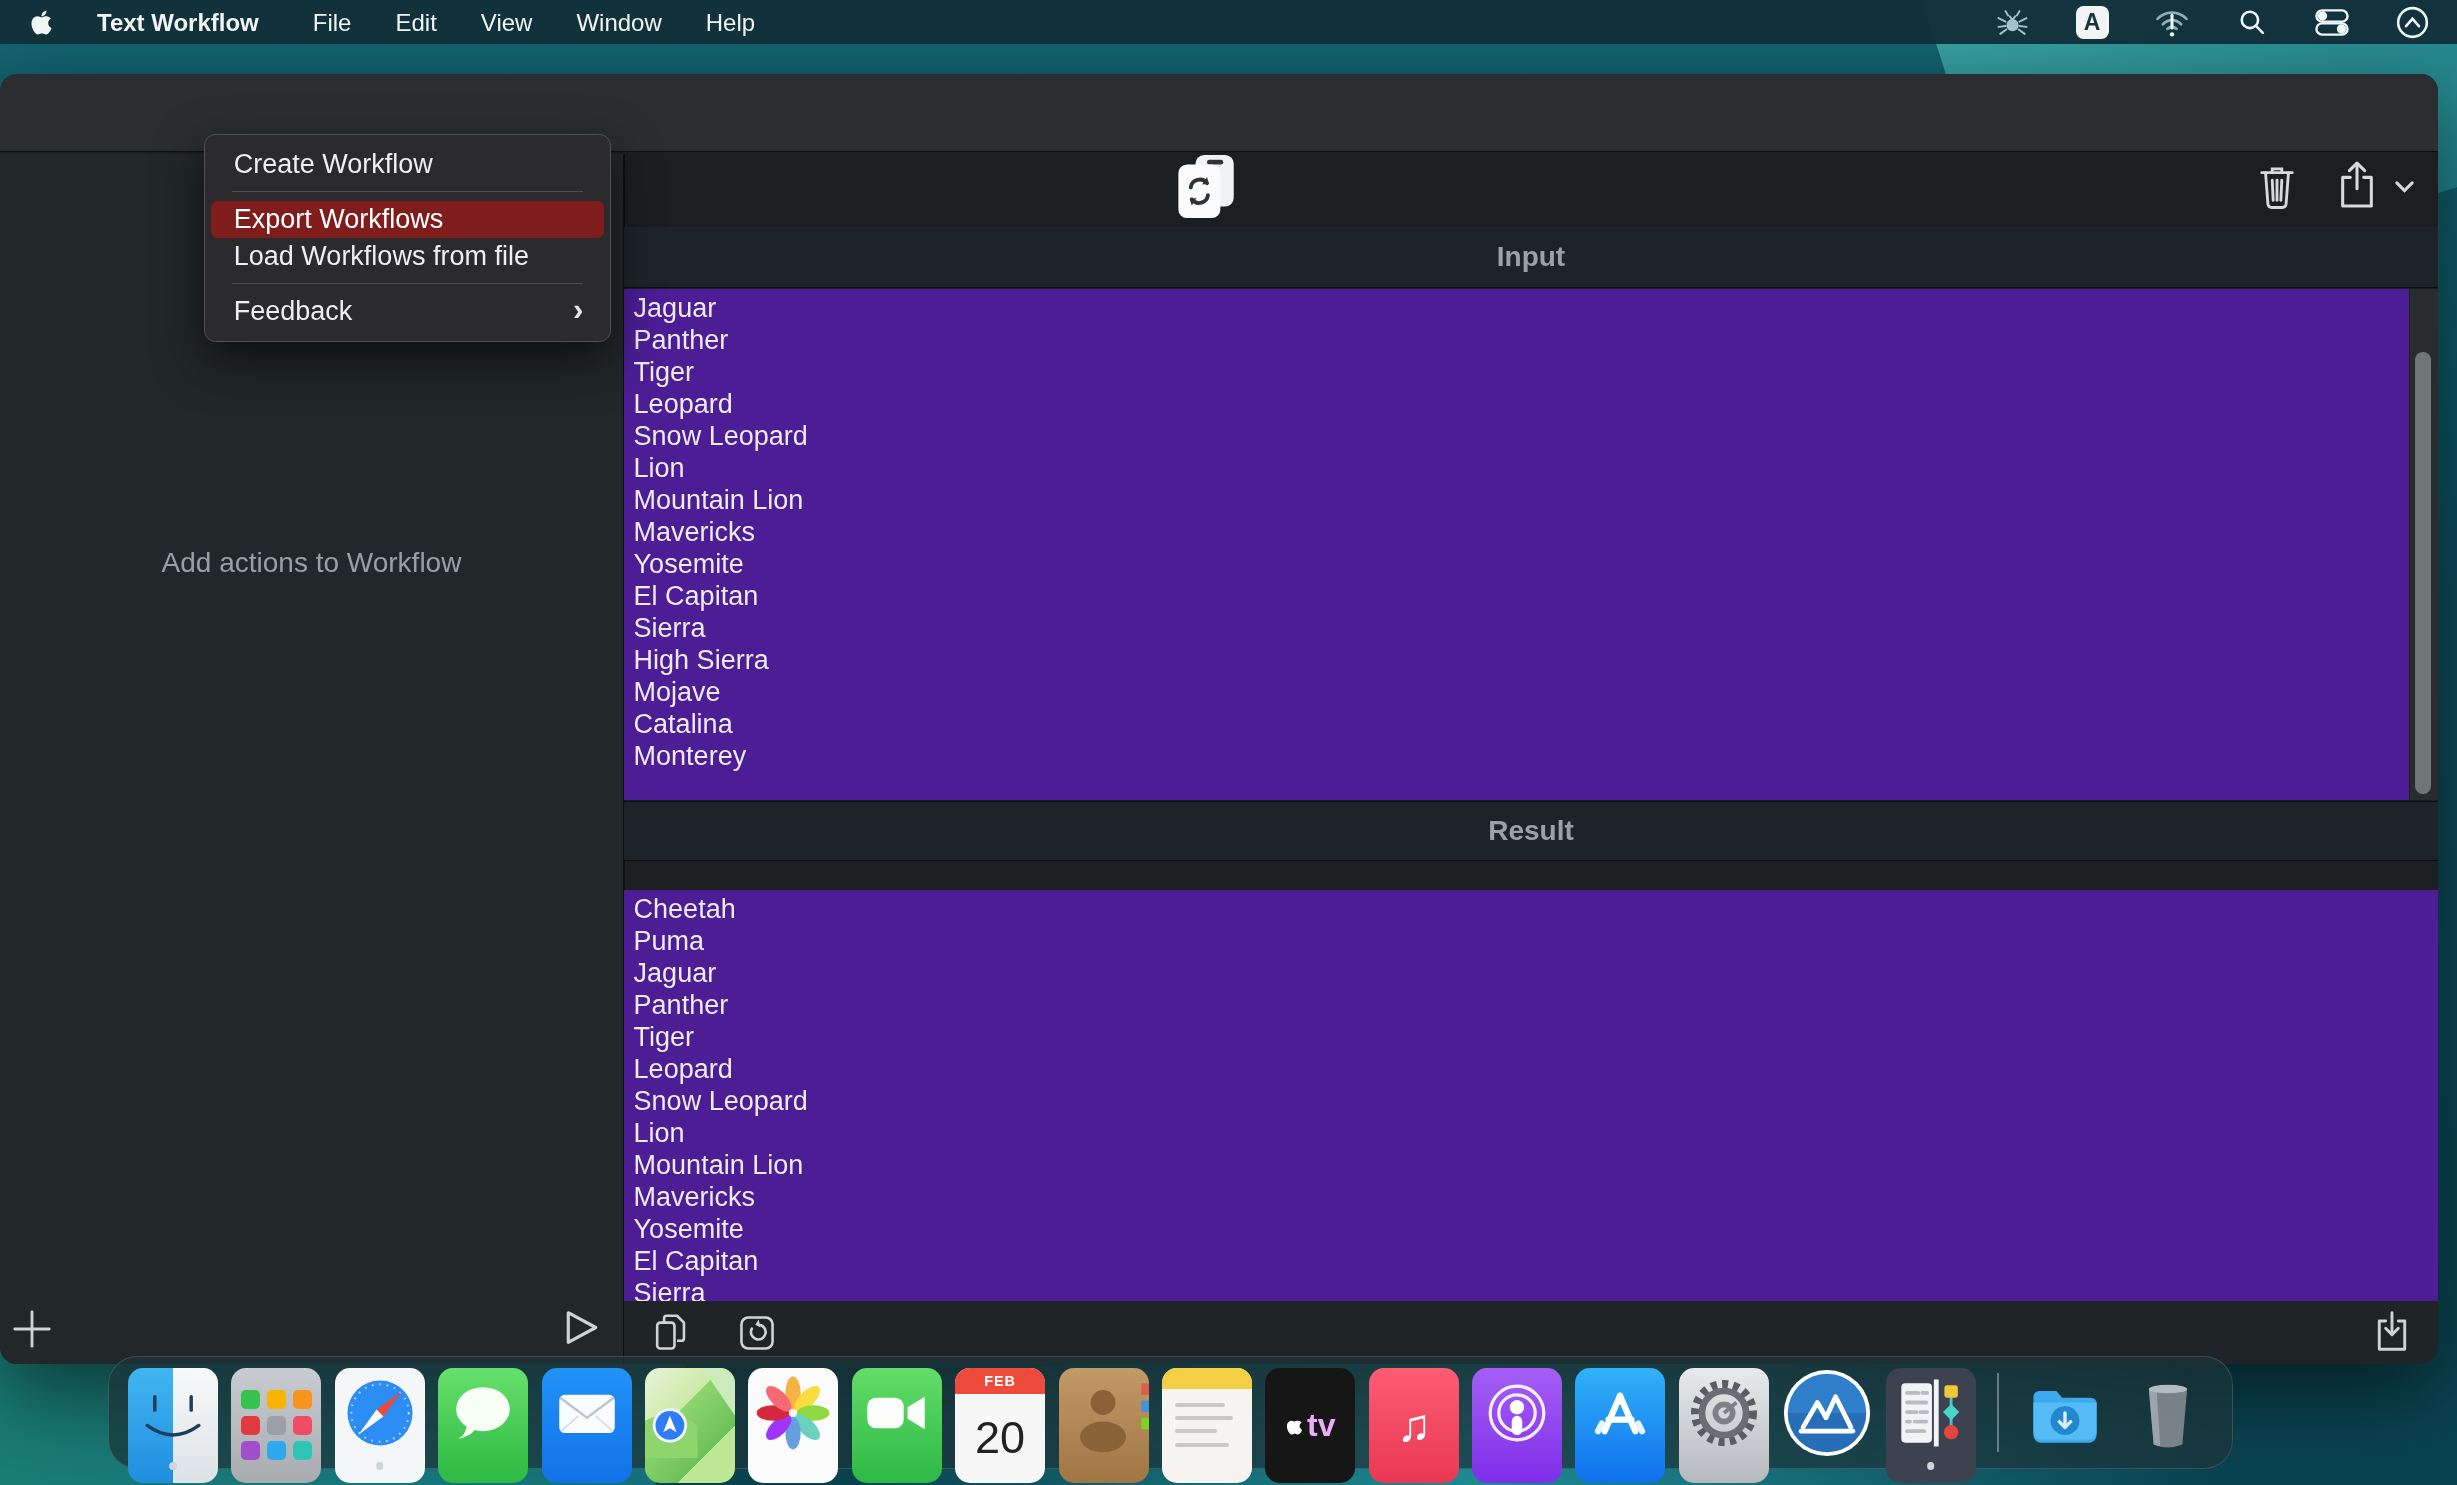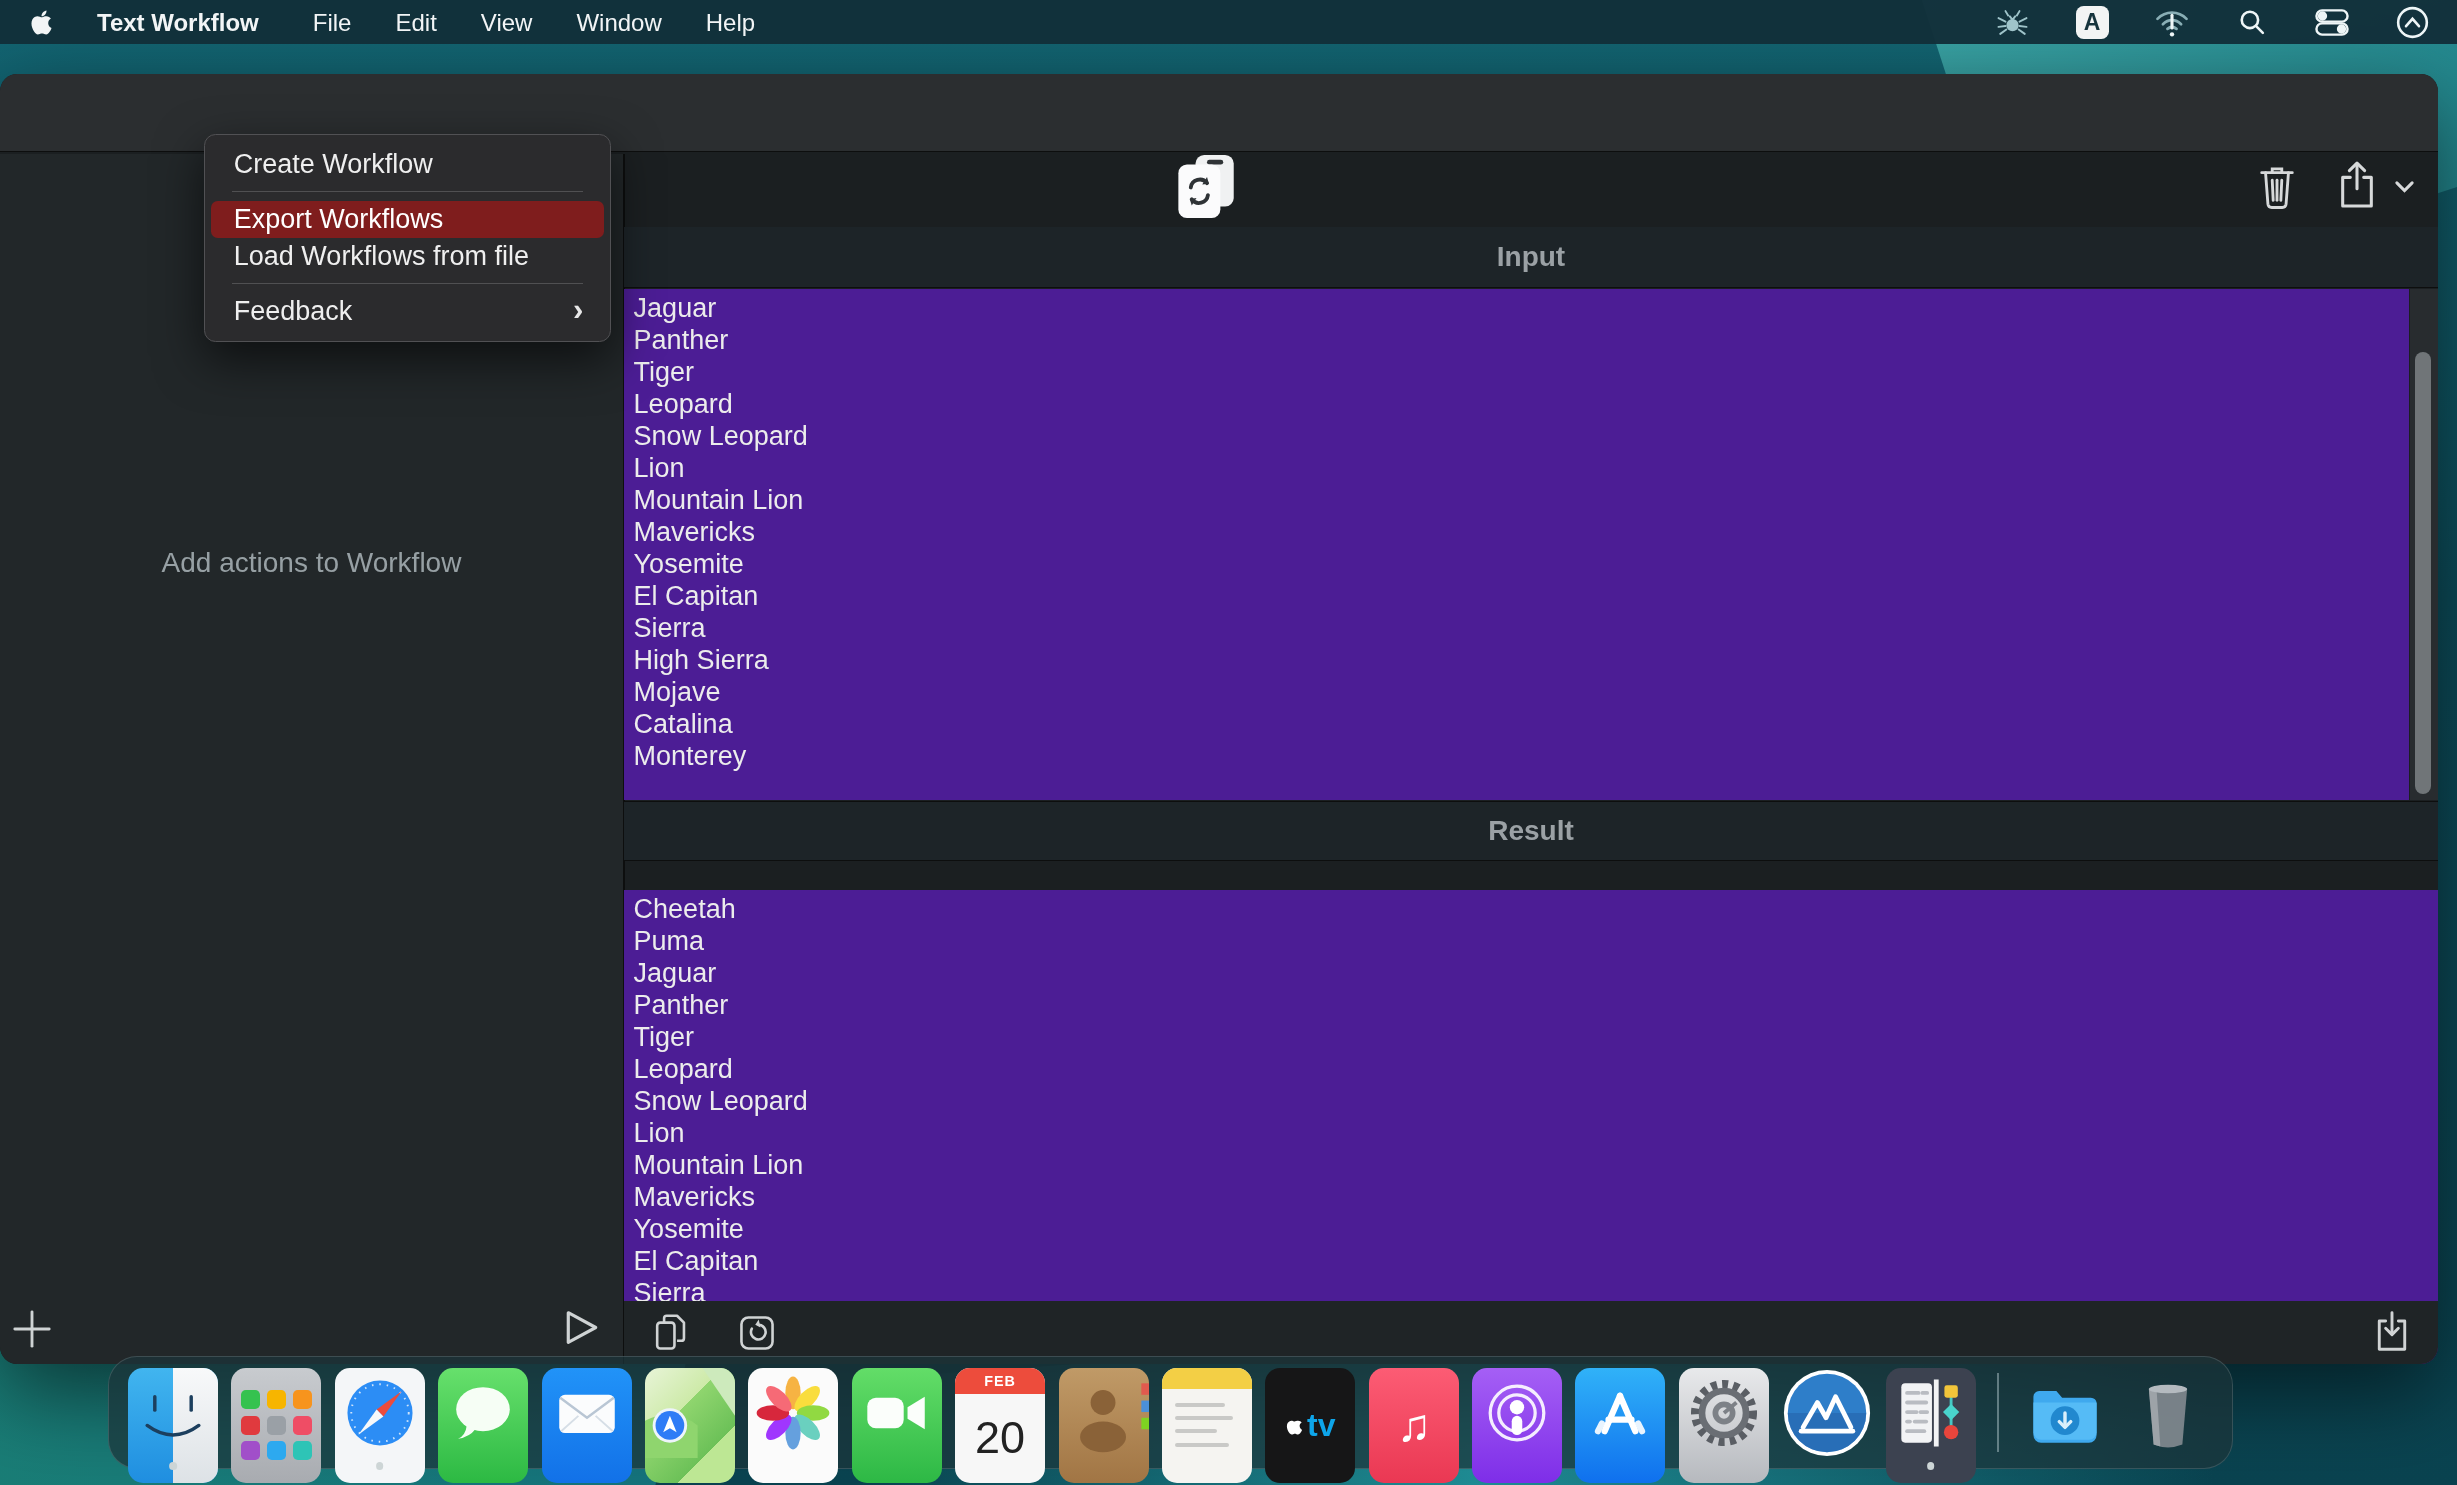--- a/index.html
+++ b/index.html
@@ -92,21 +92,21 @@
   .ic-calendar { background:#f7f7f7; }
   .cal-top { position:absolute; top:0; left:0; right:0; height:26px; background:#ed4c3c; color:#fff; font-weight:bold;
              font-size:14.4px; display:flex; align-items:center; justify-content:center; letter-spacing:1px; }
   .cal-day { position:absolute; top:26px; left:0; right:0; bottom:0; display:flex; align-items:center; justify-content:center;
              color:#222; font-size:45px; font-weight:300; }
   .ic-contacts { background:linear-gradient(180deg,#c09a67,#a17544); }
   .ic-notes { background:#f5f4f1; }
   .notes-top { position:absolute; top:0; left:0; right:0; height:21px; background:#f3cf45; }
   .notes-line { position:absolute; left:13.4px; height:4.8px; border-radius:2.9px; background:#c9c9c7; }
   .ic-appletv { background:#161617; display:flex; align-items:center; justify-content:center; gap:2.9px; }
-  .tv-label { color:#0ea5e9; font-size:32px; font-weight:bold; }
+  .tv-label { color:#f0abfc; font-size:32px; font-weight:bold; }
   .ic-music { background:linear-gradient(180deg,#fc5c74,#ea3853); display:flex; align-items:center; justify-content:center; }
   .music-note { color:#fff; font-size:46px; }
   .ic-podcasts { background:linear-gradient(180deg,#a55ff5,#7e2ee8); }
   .ic-appstore { background:linear-gradient(180deg,#30b2f8,#0f70ee); }
   .ic-sysprefs { background:linear-gradient(180deg,#e8e9eb,#b6b9be); }
   .ic-mountain { background:transparent; }
   .ic-textworkflow { background:#3c4250; }
   .ic-downloads { background:transparent; }
   .ic-trash { background:transparent; }
 </style>

